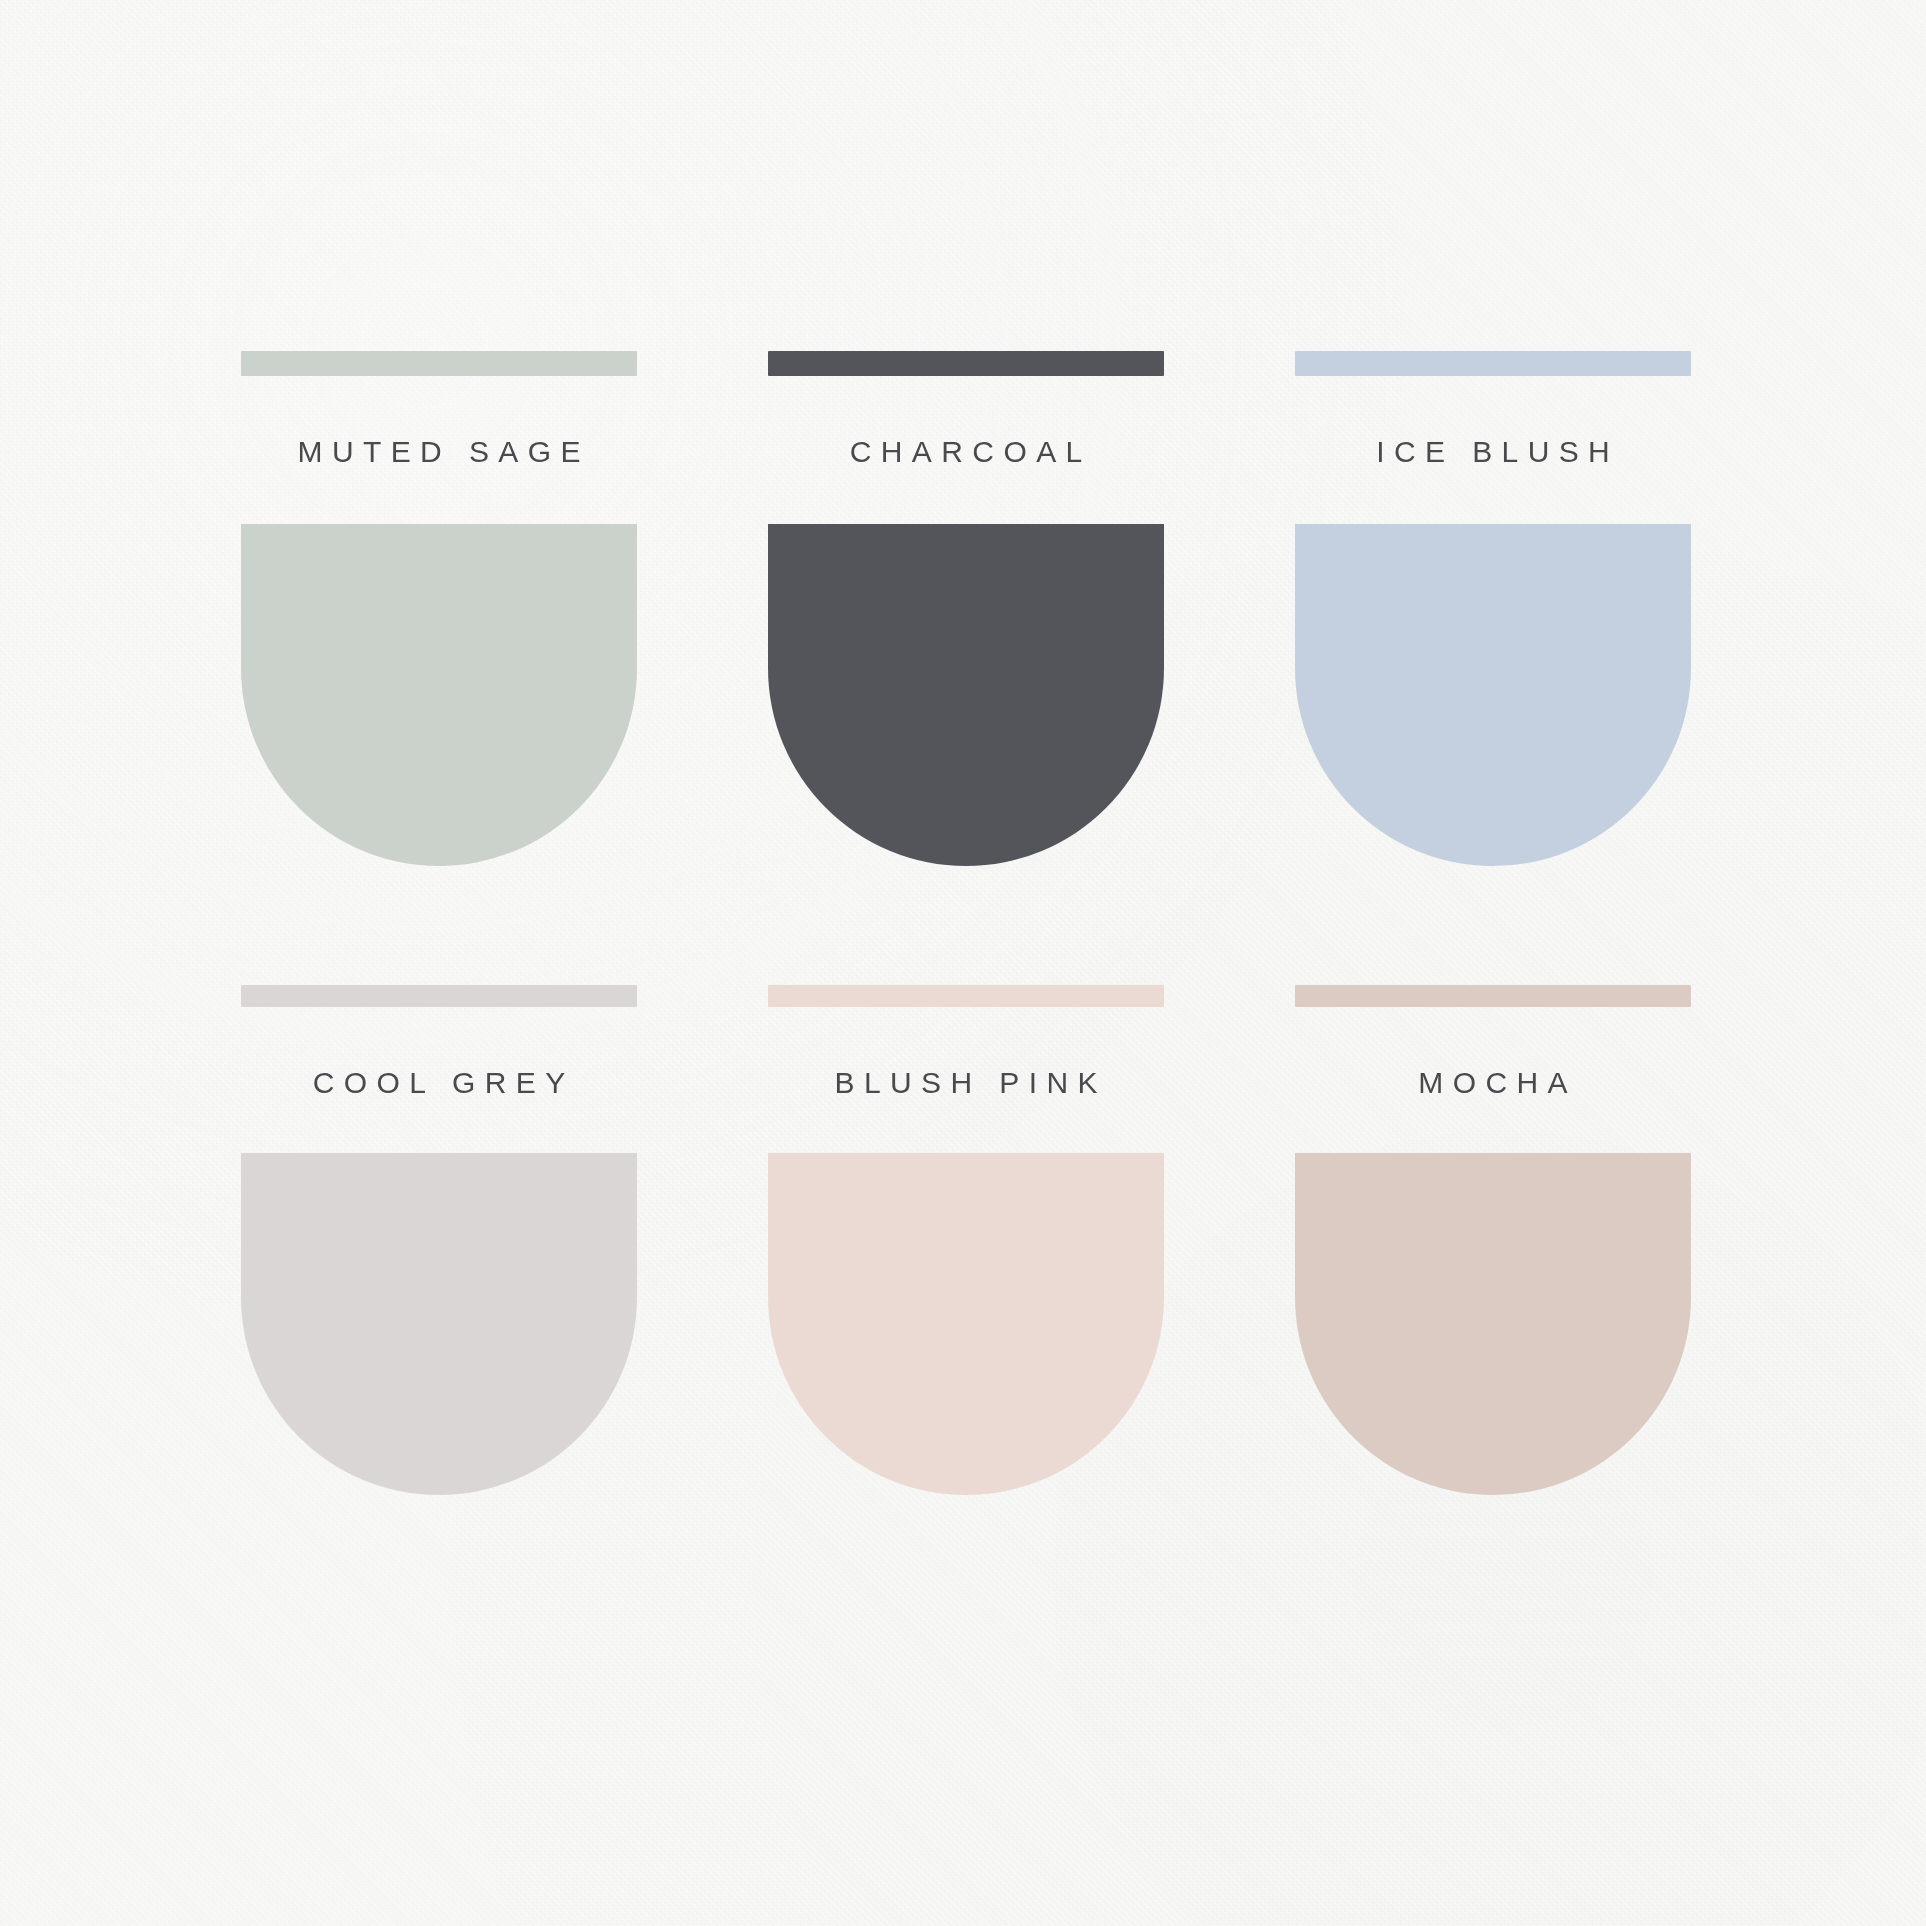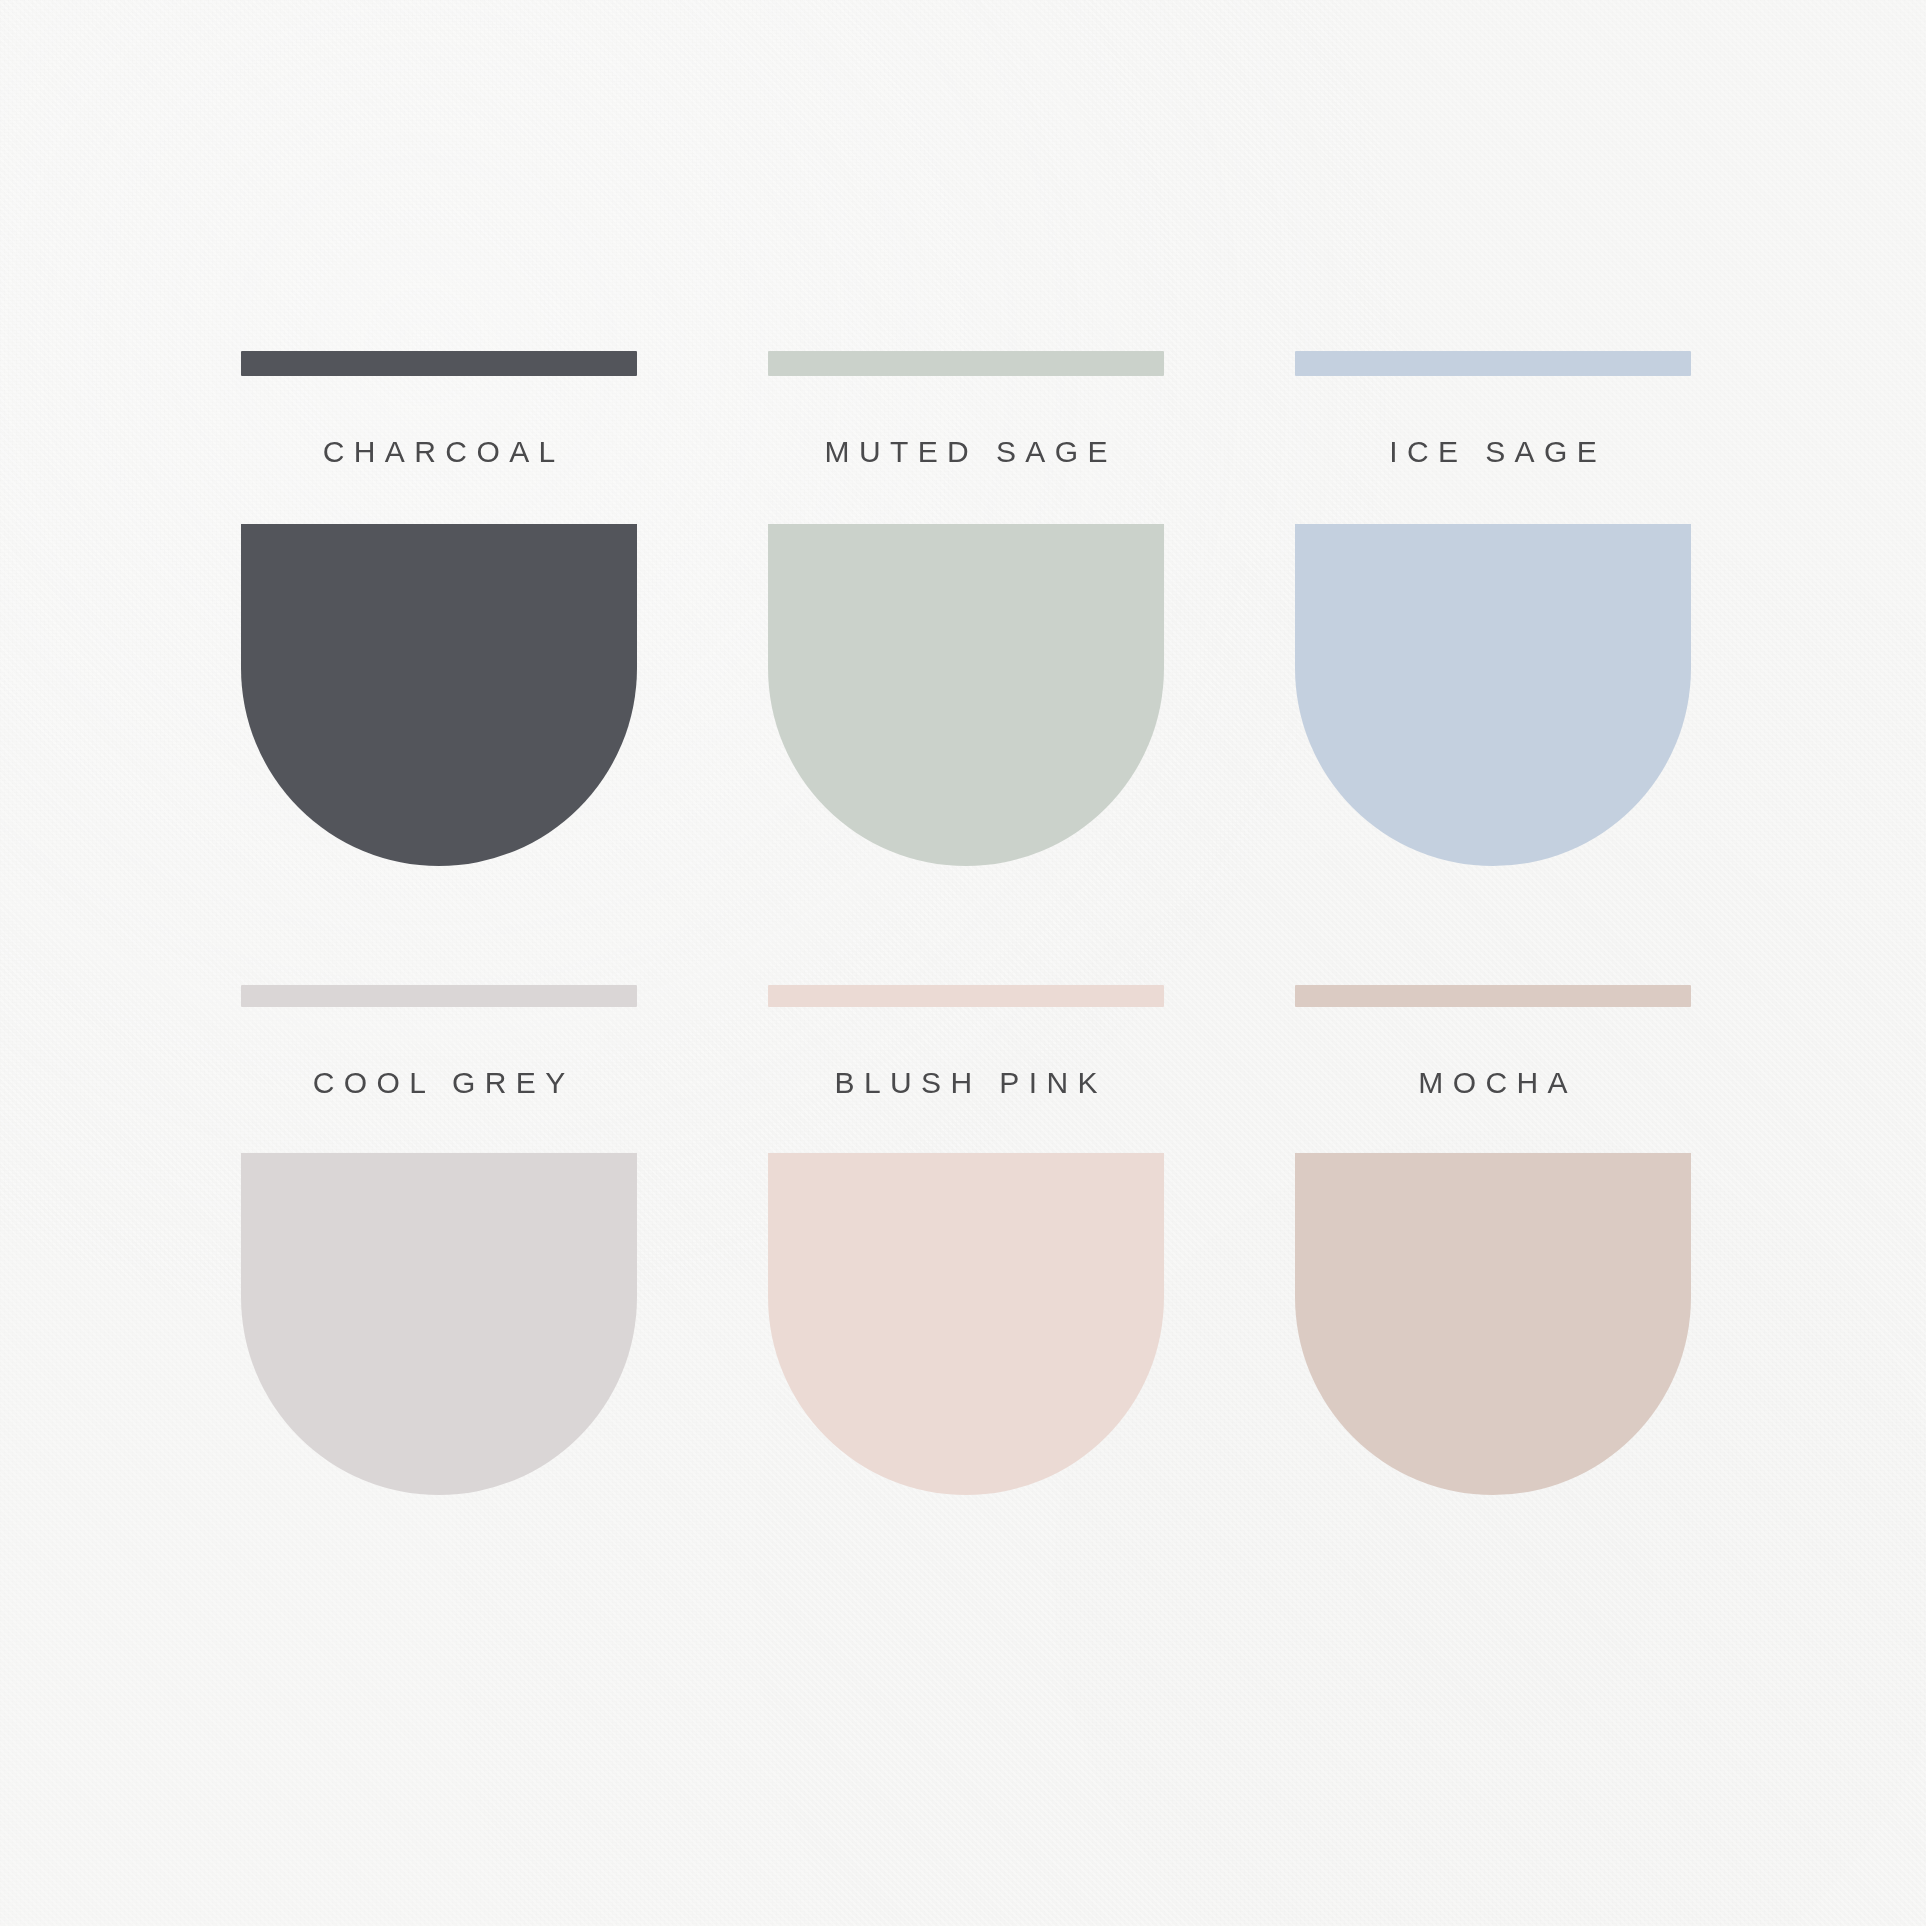--- a/index.html
+++ b/index.html
@@ -94,34 +94,34 @@
 </head>
 <body>
 
 <div id="palette-board" style="background-color: rgb(247, 247, 246);">
 
   <div id="paper-texture"></div>
 
   <div id="swatch-grid">
 
     <div class="swatch-cell row-top">
+      <div class="accent-bar" style="background-color: rgb(203, 210, 203);"></div>
+      <div class="swatch-label" style="color: rgb(74, 74, 76);">MUTED SAGE</div>
+      <div class="swatch-arch" style="background-color: rgb(203, 210, 203);"></div>
+    </div>
+
+    <div class="swatch-cell row-top">
       <div class="accent-bar" style="background-color: rgb(83, 85, 91);"></div>
       <div class="swatch-label" style="color: rgb(74, 74, 76);">CHARCOAL</div>
       <div class="swatch-arch" style="background-color: rgb(83, 85, 91);"></div>
     </div>
 
     <div class="swatch-cell row-top">
-      <div class="accent-bar" style="background-color: rgb(203, 210, 203);"></div>
-      <div class="swatch-label" style="color: rgb(74, 74, 76);">MUTED SAGE</div>
-      <div class="swatch-arch" style="background-color: rgb(203, 210, 203);"></div>
-    </div>
-
-    <div class="swatch-cell row-top">
       <div class="accent-bar" style="background-color: rgb(196, 208, 223);"></div>
-      <div class="swatch-label" style="color: rgb(74, 74, 76);">ICE SAGE</div>
+      <div class="swatch-label" style="color: rgb(74, 74, 76);">ICE BLUSH</div>
       <div class="swatch-arch" style="background-color: rgb(196, 208, 223);"></div>
     </div>
 
     <div class="swatch-cell row-bottom">
       <div class="accent-bar" style="background-color: rgb(218, 214, 214);"></div>
       <div class="swatch-label" style="color: rgb(74, 74, 76);">COOL GREY</div>
       <div class="swatch-arch" style="background-color: rgb(218, 214, 214);"></div>
     </div>
 
     <div class="swatch-cell row-bottom">

